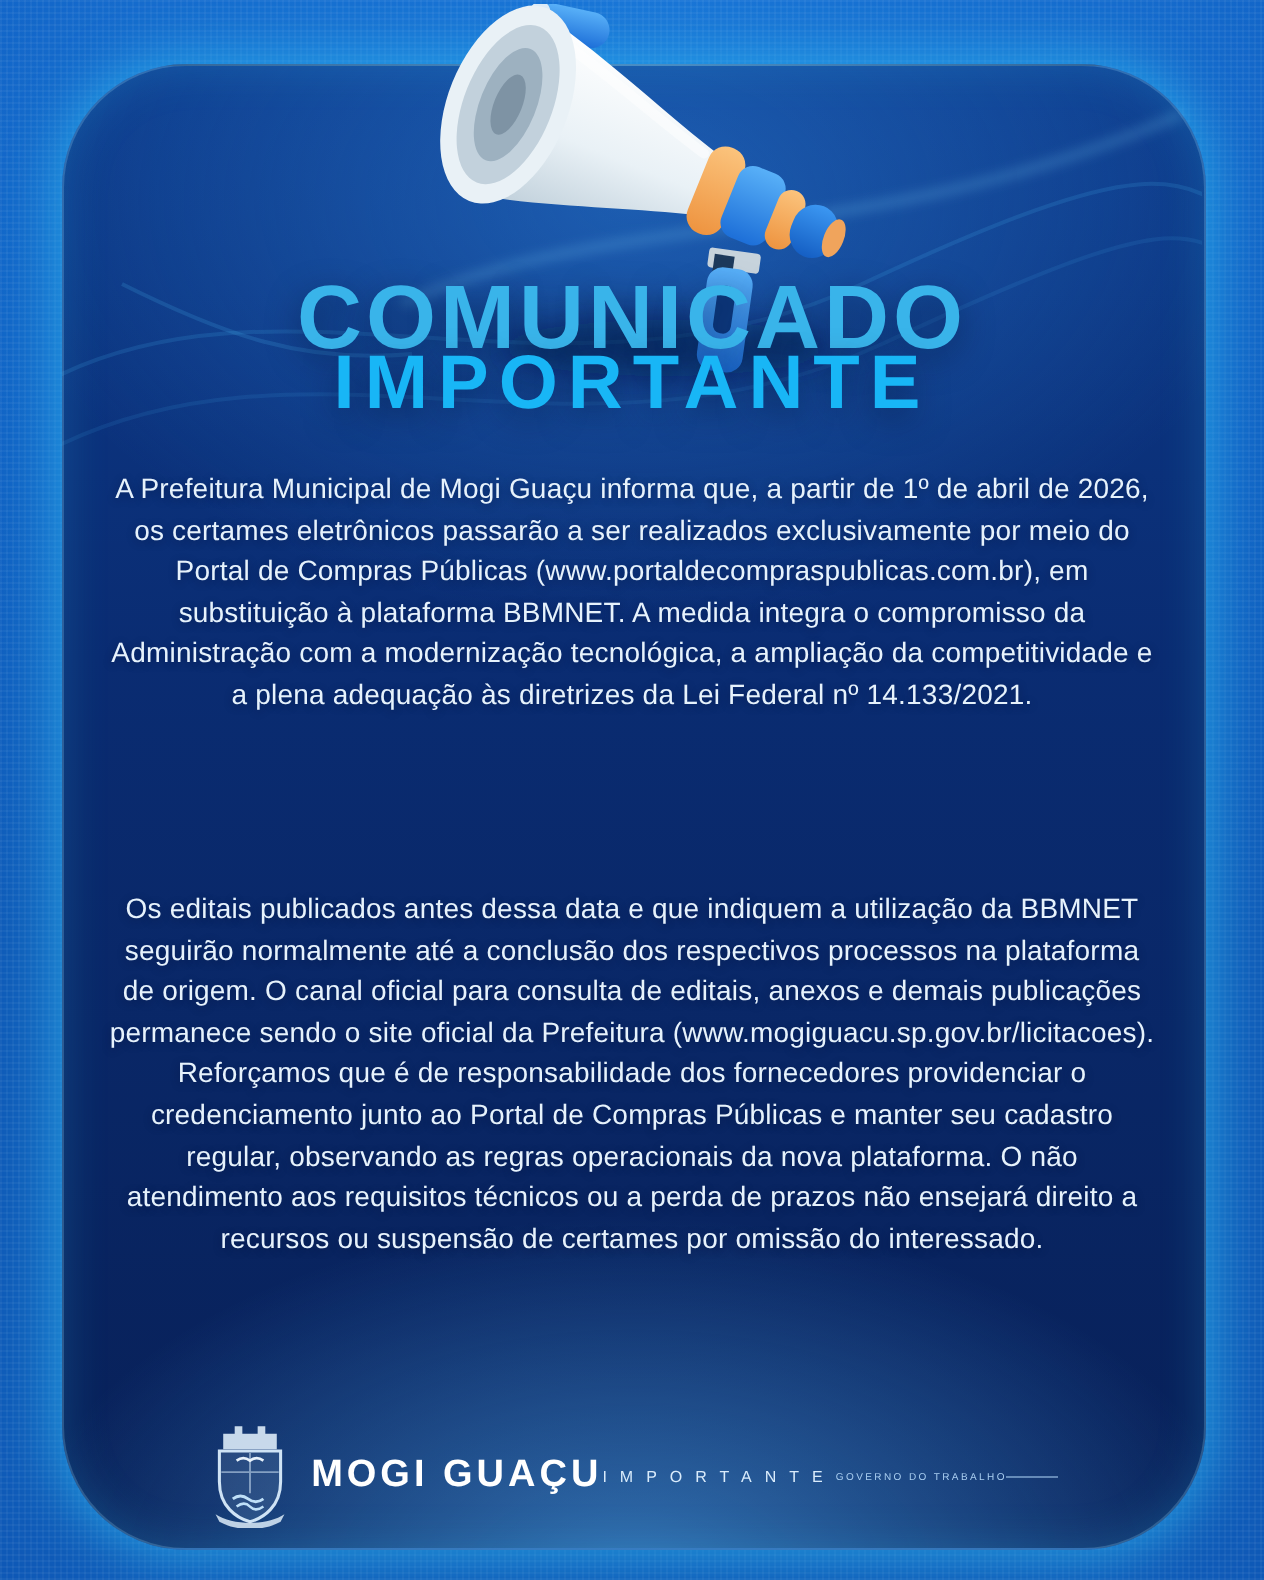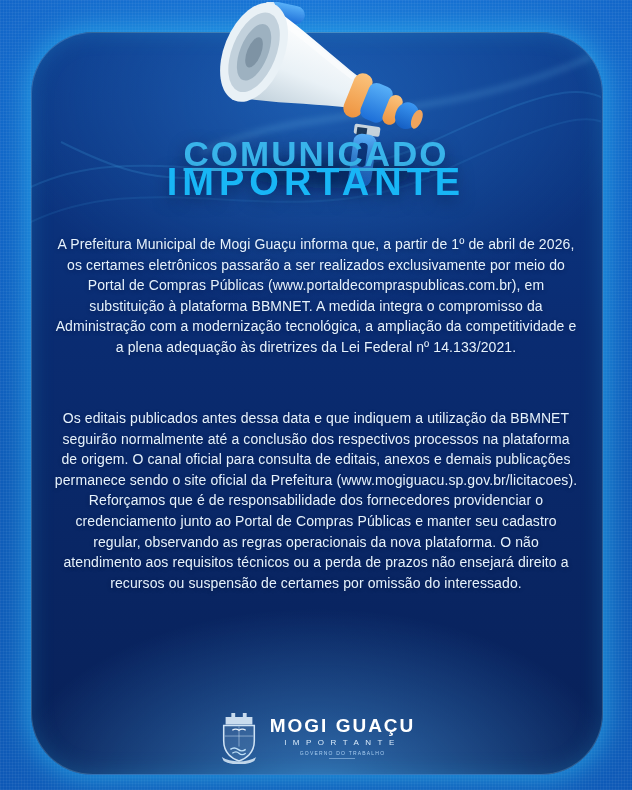--- a/index.html
+++ b/index.html
@@ -26,35 +26,35 @@
     border:1px solid rgba(130,220,255,0.30);
     z-index:1;
   }
   .waves{position:absolute;left:31px;top:32px;width:570px;height:741px;z-index:2;pointer-events:none;}
   .megaphone{position:absolute;left:182px;top:2px;width:256px;height:200px;z-index:3;}
   .title{
     position:absolute;left:0;top:136px;width:632px;text-align:center;z-index:4;
     font-weight:bold;text-transform:uppercase;
     text-shadow:0 5px 16px rgba(2,18,55,0.55);
   }
-  .title-line1{font-size:35px;line-height:1.0;letter-spacing:2px;color:#39b4ea;text-decoration:underline;}
+  .title-line1{font-size:45px;line-height:1.0;letter-spacing:2px;color:#39b4ea;}
   .title-line2{font-size:38px;line-height:1.0;letter-spacing:5px;color:#18b6f6;margin-top:-8px;}
   .body-copy{
     position:absolute;left:54px;width:524px;z-index:4;
     color:#e6f2fc;font-size:14px;line-height:20.6px;text-align:center;
     letter-spacing:0.1px;
     text-shadow:0 1px 4px rgba(2,18,55,0.45);
   }
   .p1{top:234px;}
-  .p2{top:408px;}
+  .p2{top:444px;}
   .footer{
     position:absolute;left:0;top:710px;width:632px;z-index:4;
     display:flex;justify-content:center;align-items:center;gap:9px;
   }
-  .footer-text{display:flex;flex-direction:column;align-items:center;}
+  .footer-text{display:flex;flex-direction:row;align-items:center;}
   .city-name{font-size:19px;font-weight:bold;color:#ffffff;letter-spacing:2px;line-height:1;}
   .org-type{font-size:8px;color:#d9ebfb;letter-spacing:6.5px;margin-top:4px;line-height:1;}
   .slogan{font-size:5px;color:#a8cdf0;letter-spacing:1.2px;margin-top:4px;line-height:1;}
   .slogan-rule{width:26px;height:1px;background:#a8cdf0;opacity:.55;margin-top:2px;}
 </style>
 </head>
 <body>
 
 <div class="canvas">
 

